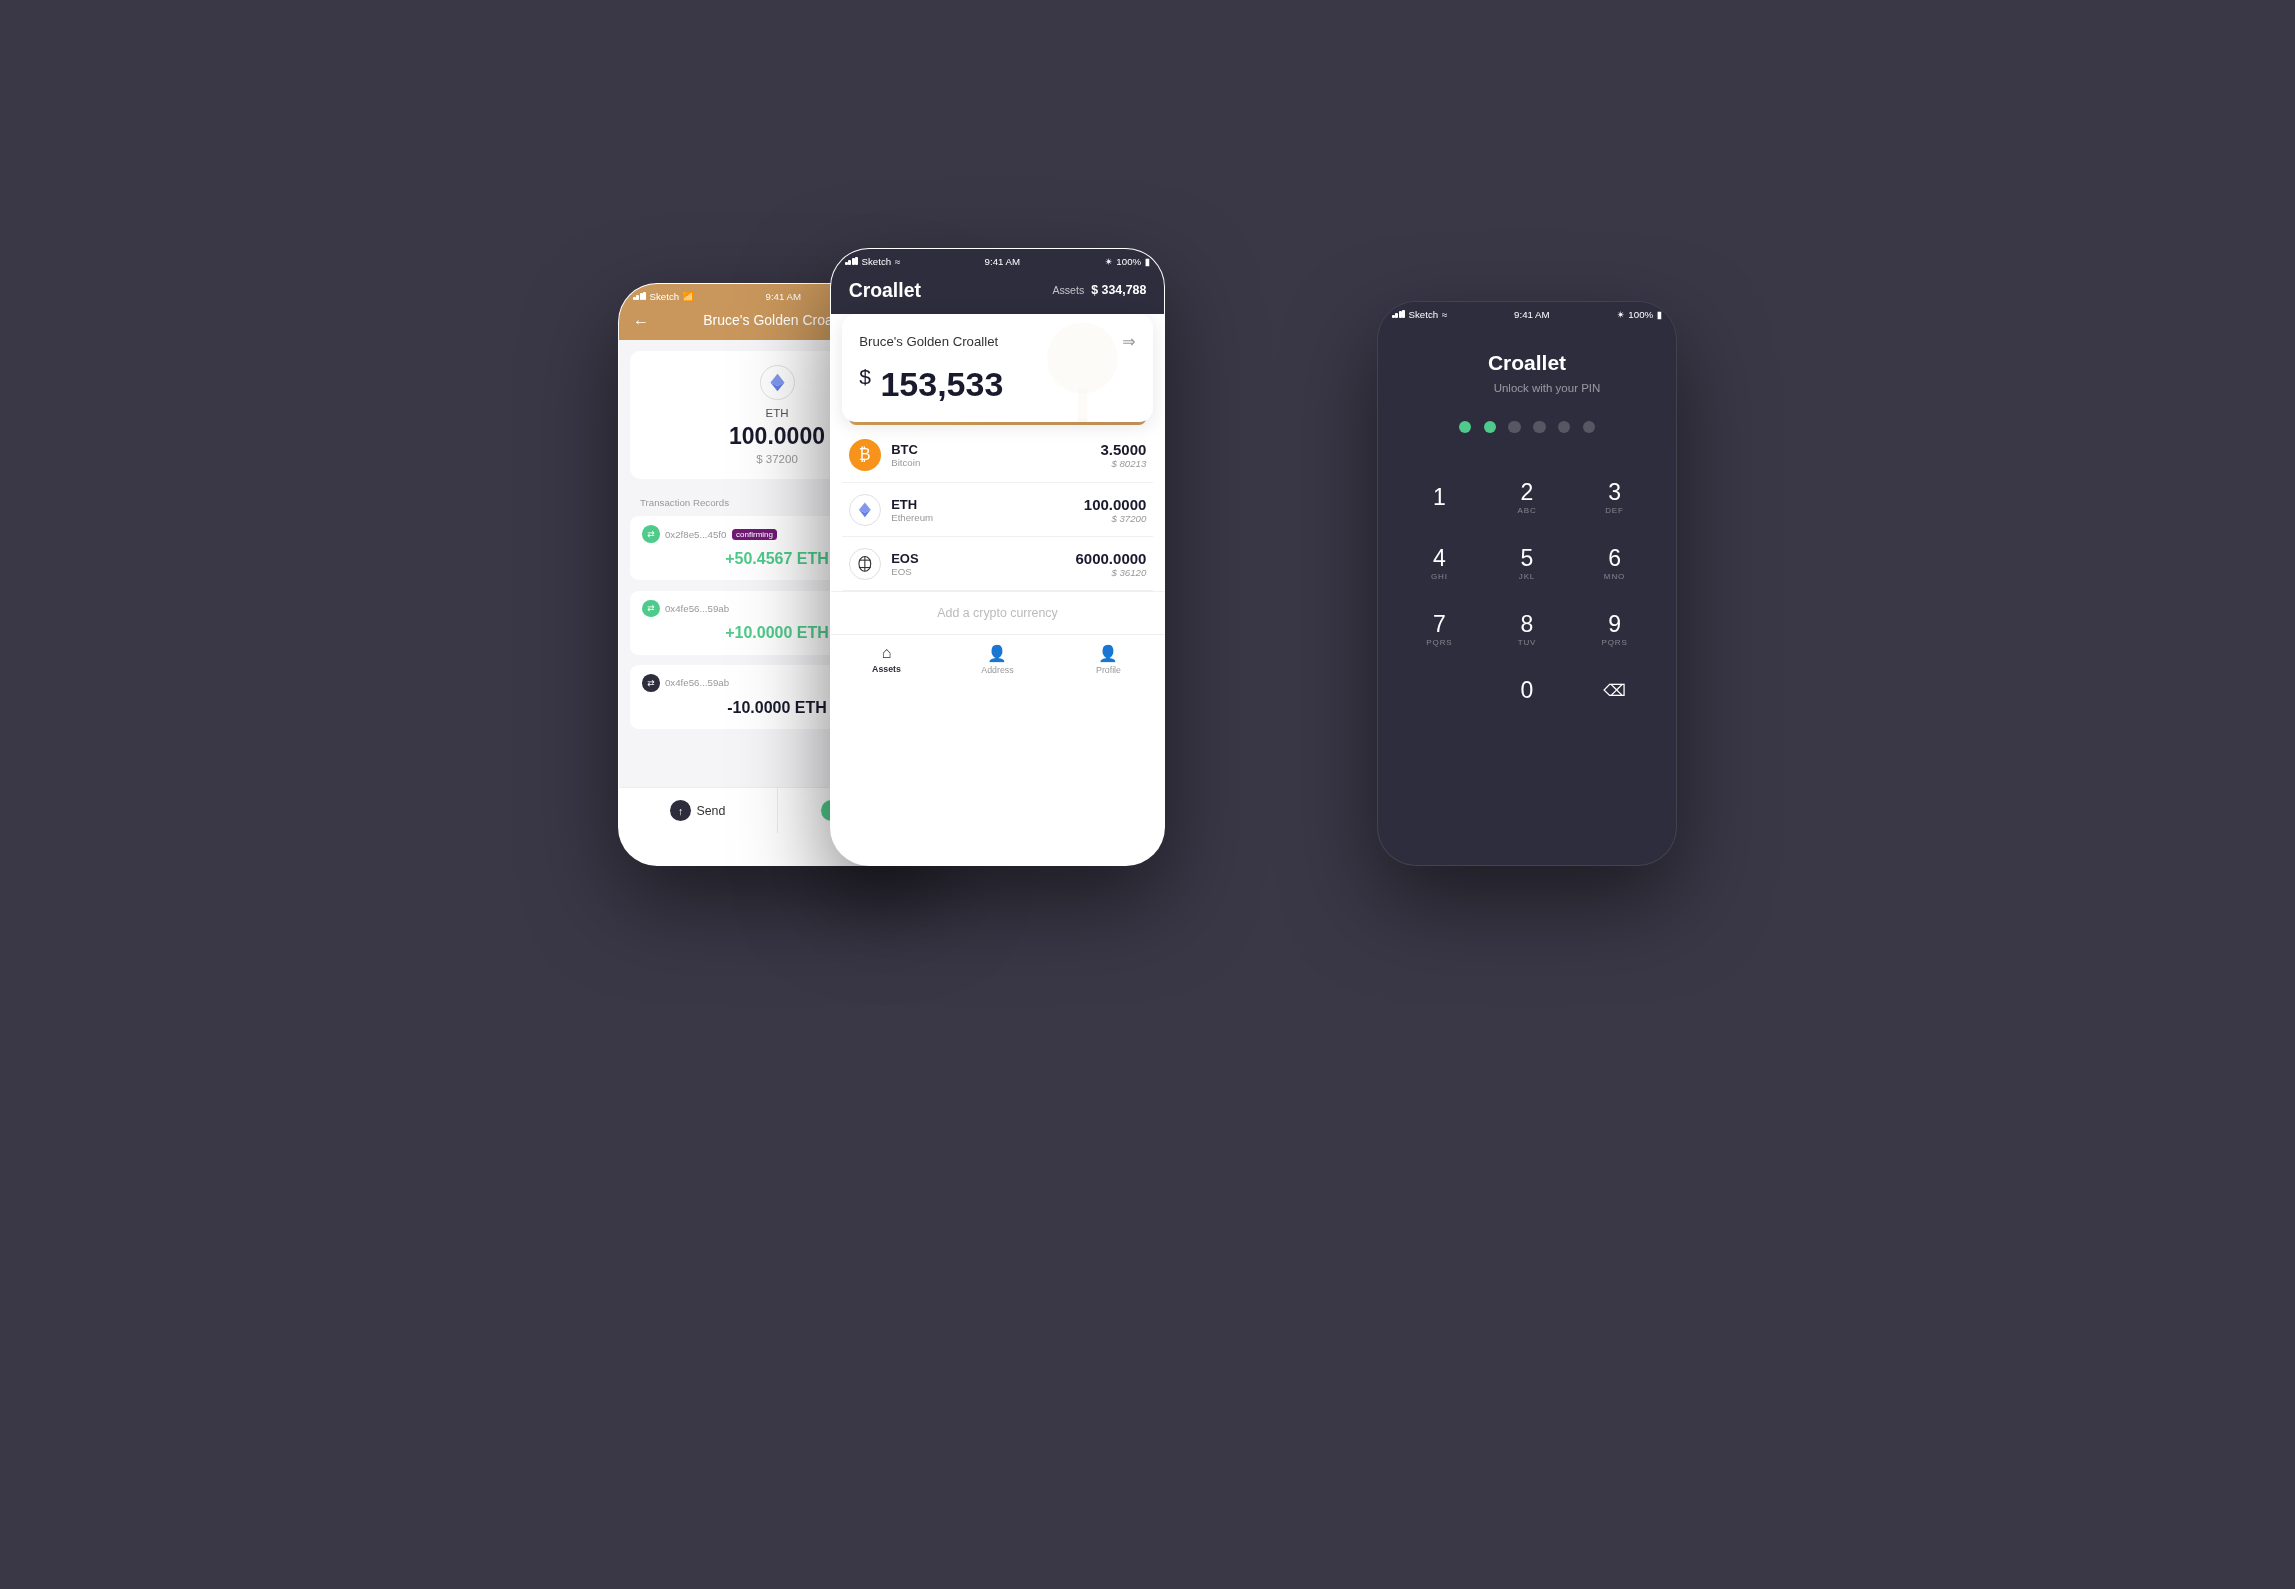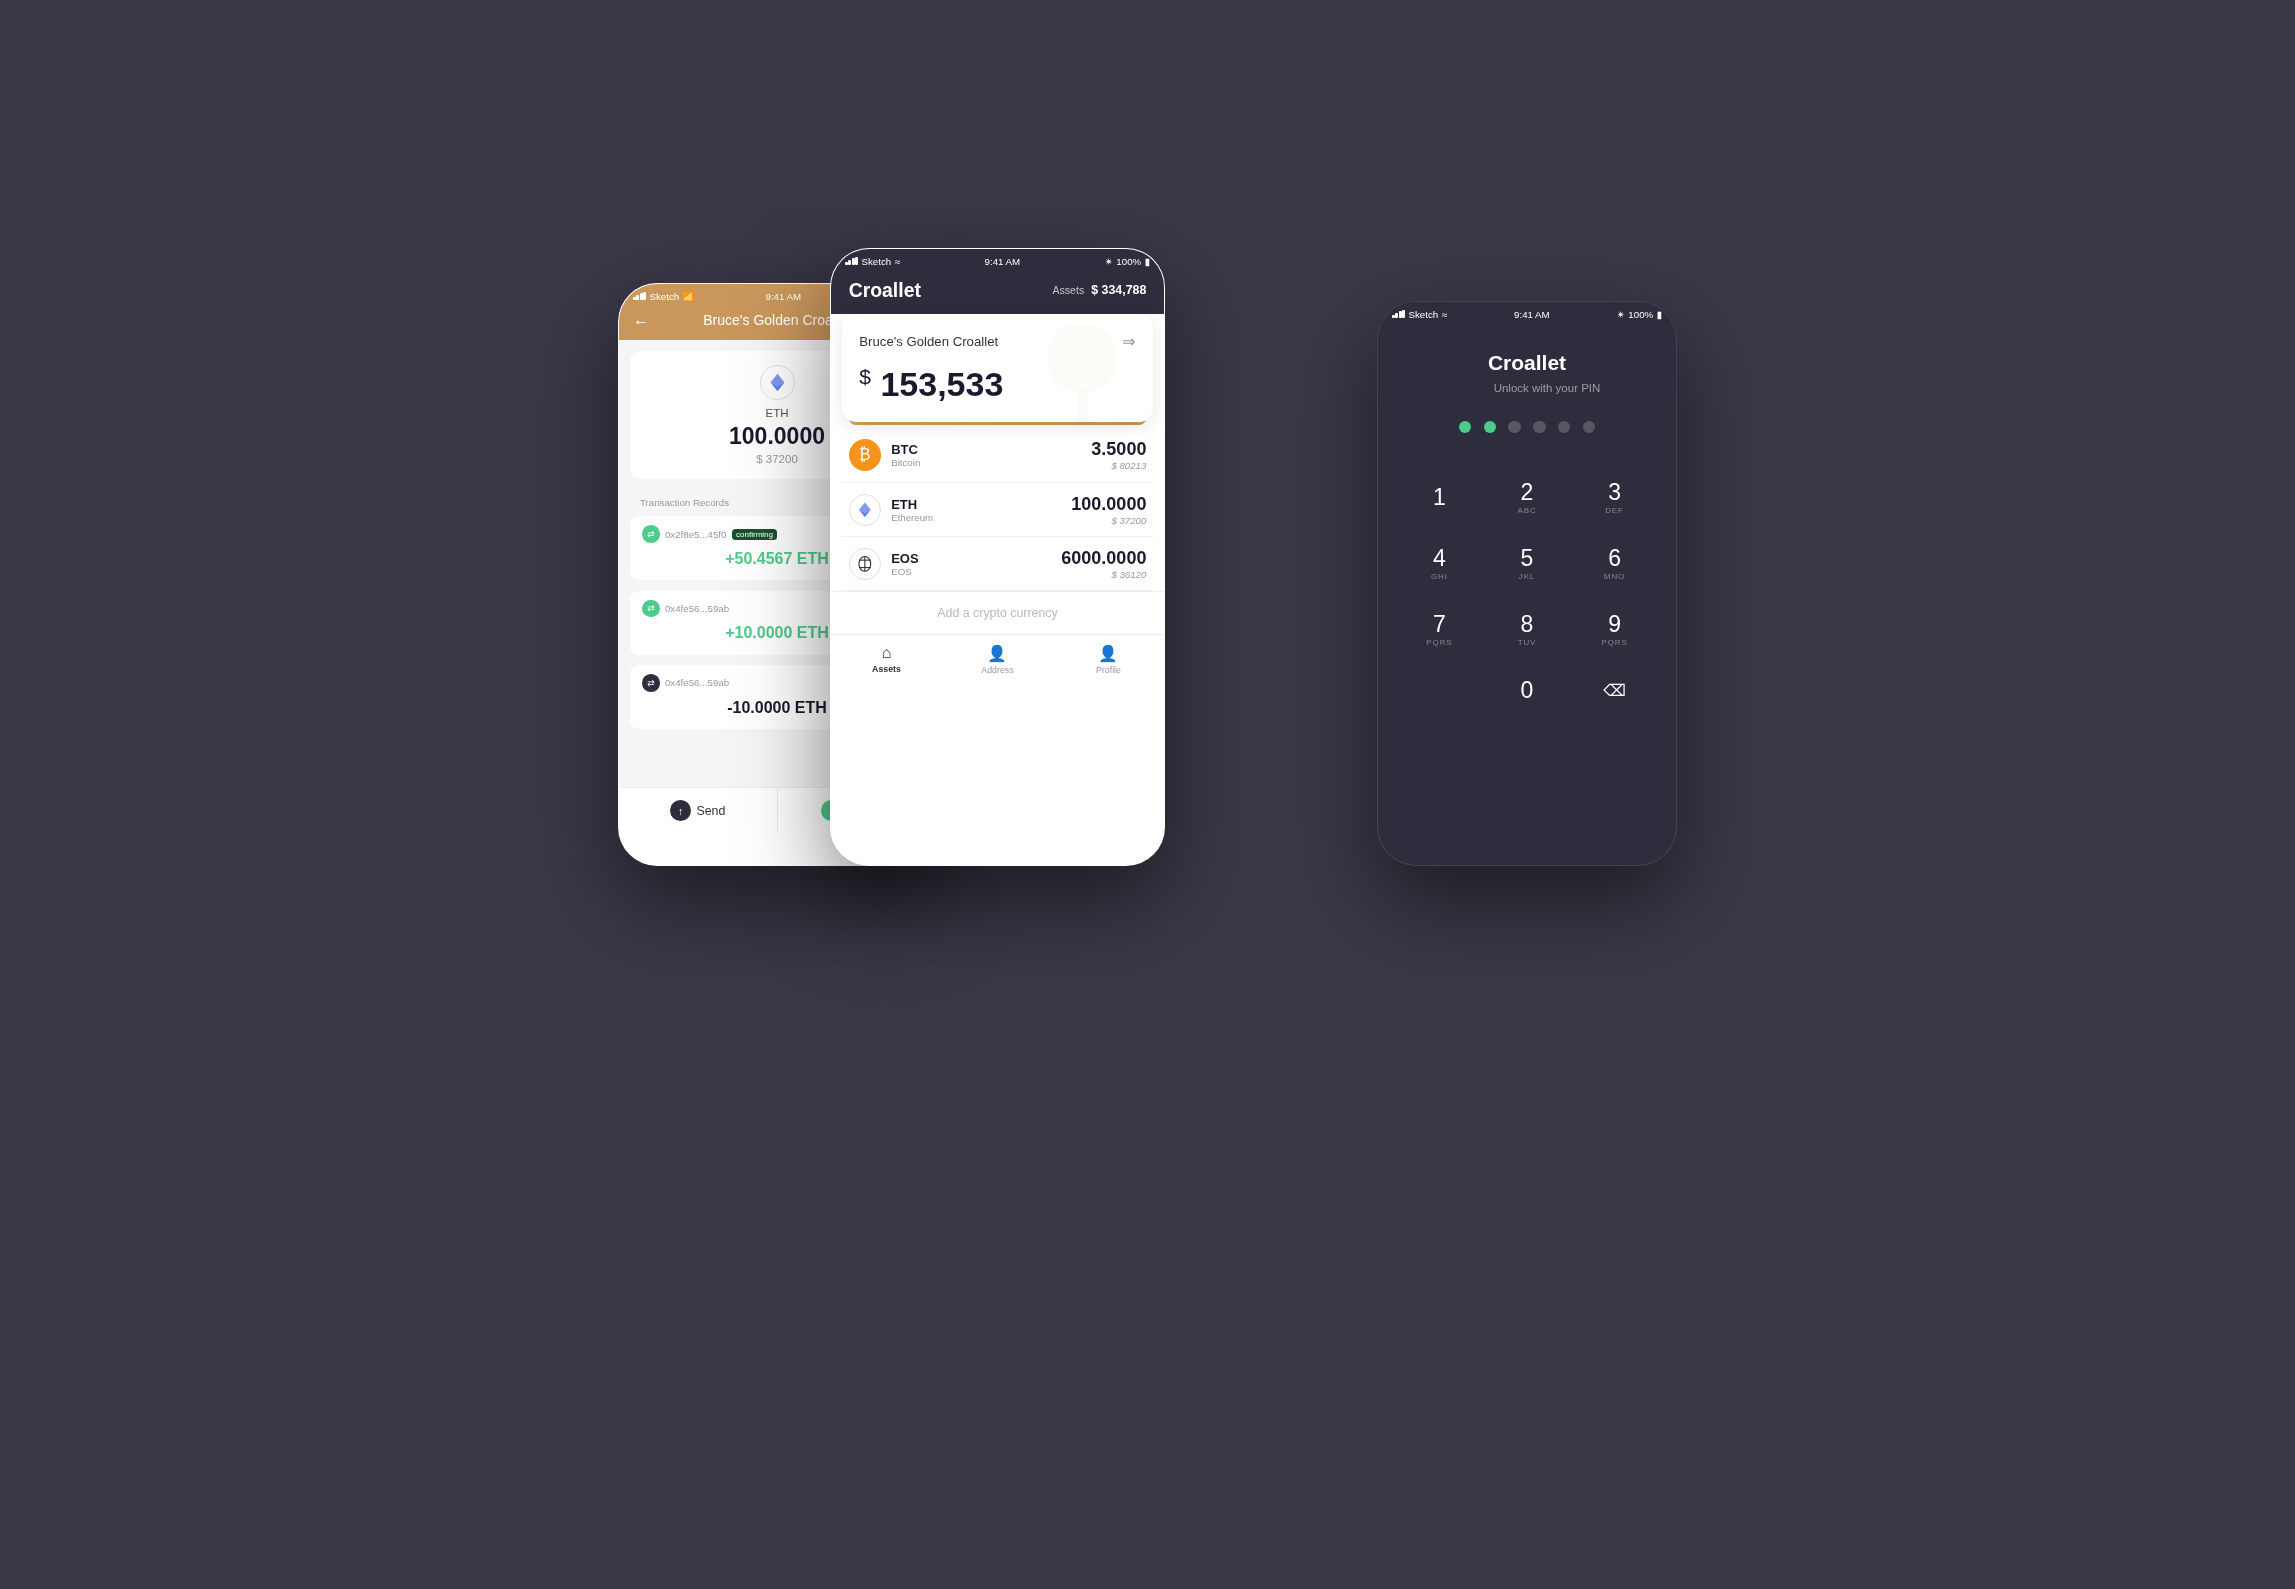--- a/index.html
+++ b/index.html
@@ -126,21 +126,21 @@
       margin-bottom: 3.5px;
     }
 
     .tx-row1 .addr {
       display: flex;
       align-items: center;
       gap: 5.3px;
     }
 
     .tx-badge {
-      background: #14532d;
+      background: #701a75;
       color: #fff;
       font-size: 8px;
       border-radius: 3.5px;
       padding: 0.9px 4.4px;
     }
 
     .tx-amount {
       font-size: 16px;
       font-weight: 600;
       text-align: center;
@@ -344,21 +344,21 @@
     .crypto-info .full-name {
       font-size: 9.7px;
       color: #999;
     }
 
     .crypto-values {
       text-align: right;
     }
 
     .crypto-values .amount {
-      font-size: 18px;
+      font-size: 15px;
       font-weight: 700;
       color: #1a1a2e;
     }
 
     .crypto-values .usd {
       font-size: 9.7px;
       color: #999;
       font-style: italic;
     }
 

